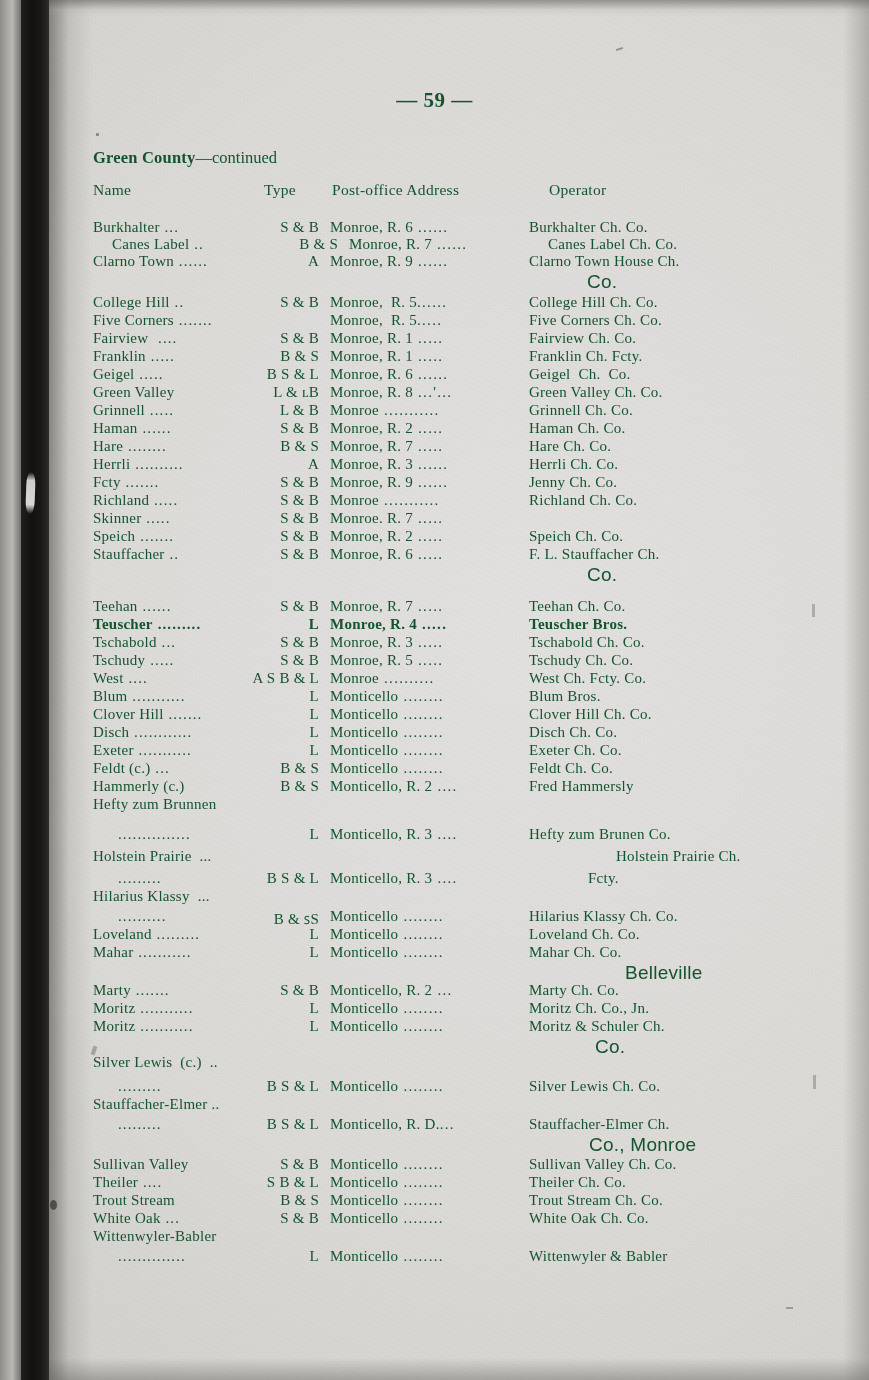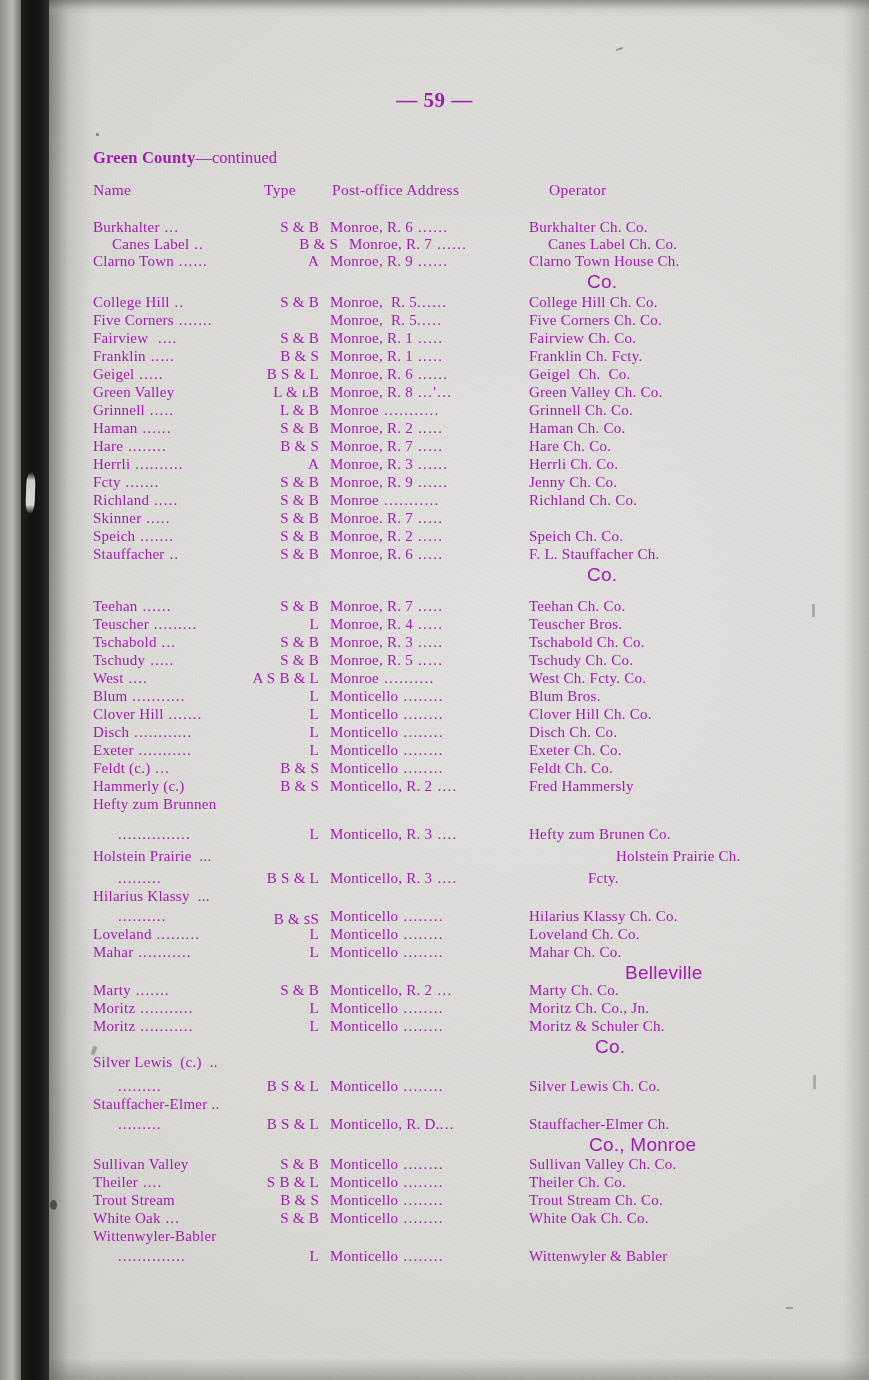--- a/index.html
+++ b/index.html
@@ -61,21 +61,21 @@
     background:linear-gradient(0deg, rgba(95,93,88,.42) 0%, rgba(0,0,0,0) 100%);
   }
   #right-edge{
     position:absolute;right:0;top:0;width:26px;height:1380px;
     background:linear-gradient(270deg, rgba(110,108,103,.38) 0%, rgba(0,0,0,0) 100%);
   }
 
   
   #content{
     position:absolute;left:0;top:0;width:869px;height:1380px;
-    color:#a21caf;
+    color:#14532d;
   }
 
   .pagenum{
     position:absolute;left:0;top:88px;width:869px;
     text-align:center;
     font-family:"Liberation Serif", serif;
     font-weight:700;font-size:21px;letter-spacing:.5px;
   }
 
   .county{
@@ -277,21 +277,21 @@
           <div class="addrbox"><span>Monroe, R. 6</span><span class="lead"> .....</span></div>
           <div class="operbox">F. L. Stauffacher Ch.</div>
         </div>
         <div class="cont-line" style="top: 564px; left: 587px;">Co.</div>
         <div class="row" style="top: 598px;">
           <div class="namebox"><span>Teehan</span><span class="lead"> ......</span></div>
           <div class="typebox">S &amp; B</div>
           <div class="addrbox"><span>Monroe, R. 7</span><span class="lead"> .....</span></div>
           <div class="operbox">Teehan Ch. Co.</div>
         </div>
-        <div class="row" style="top: 616px;">
+        <div class="row" style="top: 616px; font-weight: bold;">
           <div class="namebox"><span>Teuscher</span><span class="lead"> .........</span></div>
           <div class="typebox">L</div>
           <div class="addrbox"><span>Monroe, R. 4</span><span class="lead"> .....</span></div>
           <div class="operbox">Teuscher Bros.</div>
         </div>
         <div class="row" style="top: 634px;">
           <div class="namebox"><span>Tschabold</span><span class="lead"> ...</span></div>
           <div class="typebox">S &amp; B</div>
           <div class="addrbox"><span>Monroe, R. 3</span><span class="lead"> .....</span></div>
           <div class="operbox">Tschabold Ch. Co.</div>

